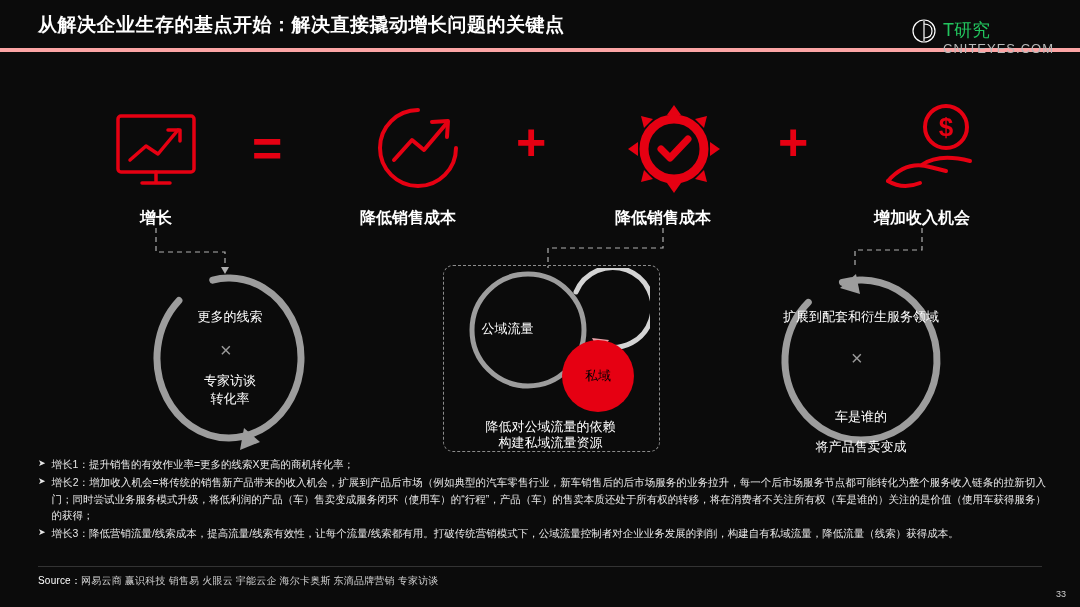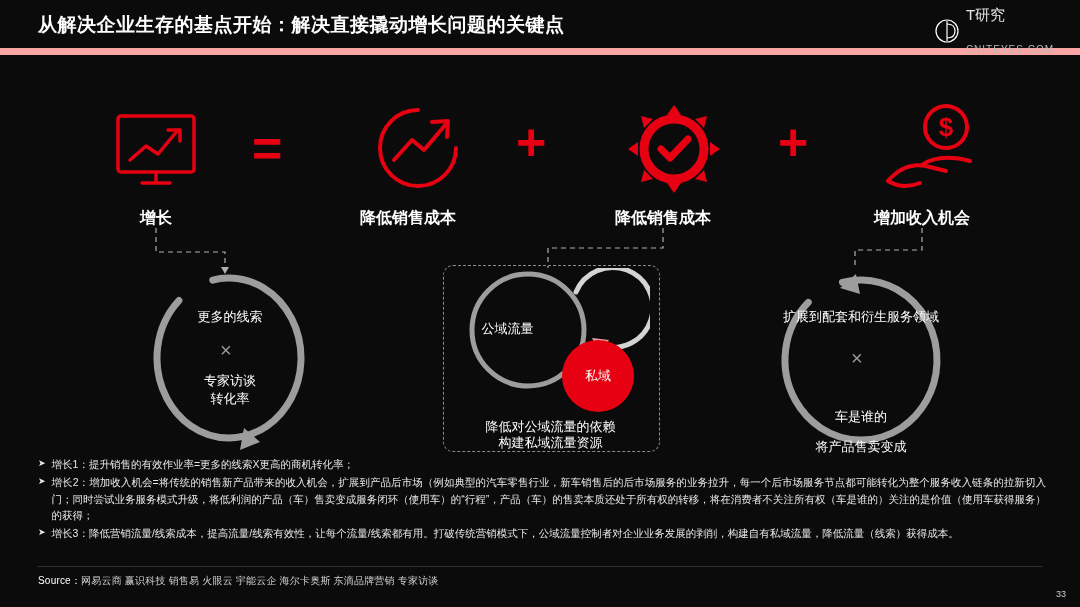--- a/index.html
+++ b/index.html
@@ -19,21 +19,21 @@
     position: absolute;
     inset: 0;
     background: #0b0b0b;
   }
 
   
   .header {
     position: absolute;
     top: 0; left: 0; right: 0;
     height: 48px;
-    border-bottom: 7px solid #fca5a5;
+    border-bottom: 4px solid #fca5a5;
   }
   .header-title {
     position: absolute;
     left: 38px;
     top: 12px;
     font-size: 19px;
     font-weight: bold;
     letter-spacing: 0.5px;
     color: #ffffff;
     white-space: nowrap;
@@ -44,29 +44,29 @@
     top: 7px;
     display: flex;
     align-items: center;
     gap: 6px;
   }
   .logo-mark {
     width: 26px; height: 26px;
     position: relative;
   }
   .logo-text {
-    font-size: 15px;
-    color: #e5e5e5;
+    font-size: 18px;
+    color: #22c55e;
     line-height: 1.1;
+    margin-top: 14px;
   }
   .logo-sub {
-    font-size: 10px;
+    font-size: 13px;
     color: #b9b9b9;
     letter-spacing: 1px;
-    margin-top: 20px;
   }
 
   
   .formula-box {
     position: absolute;
     left: 50px;
     top: 62px;
     width: 640px;
     height: 38px;
     background: #ffffff;
@@ -133,21 +133,21 @@
     line-height: 1.35;
   }
   .red-circle {
     position: absolute;
     border-radius: 50%;
     background: #e60012;
     display: flex;
     align-items: center;
     justify-content: center;
     font-size: 13px;
-    color: #ffffff;
+    color: #000000;
   }
   .x-mark {
     position: absolute;
     color: #9a9a9a;
     font-size: 20px;
     line-height: 1;
   }
 
   
   .bullets {

